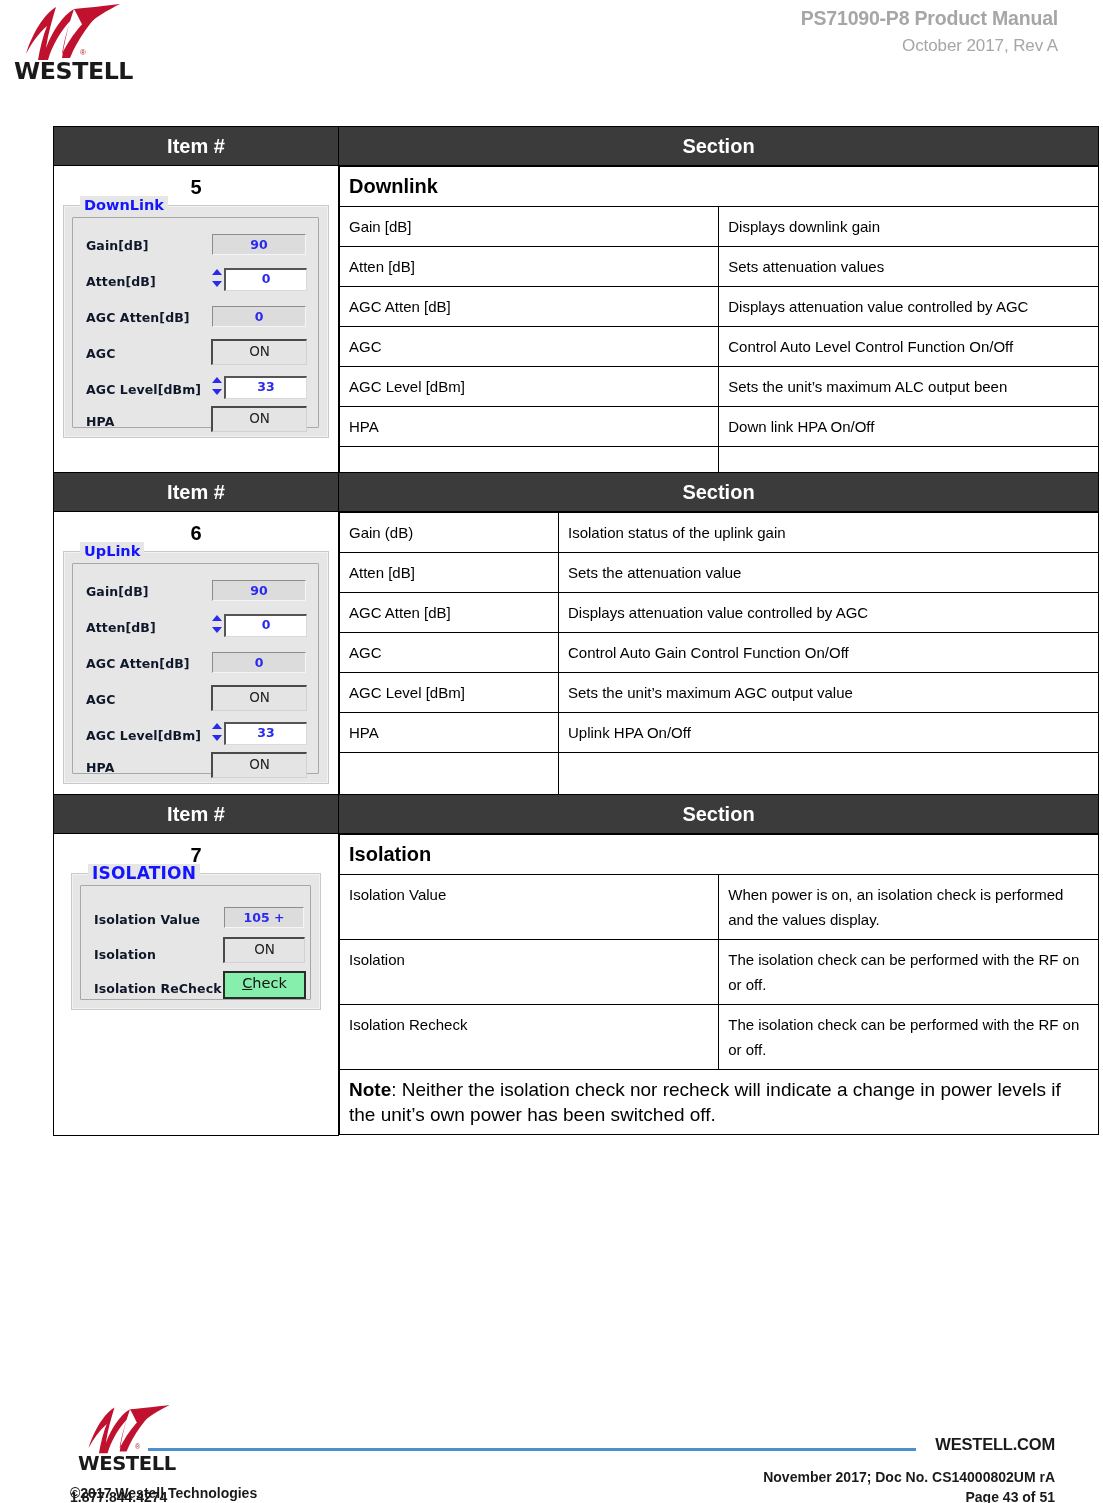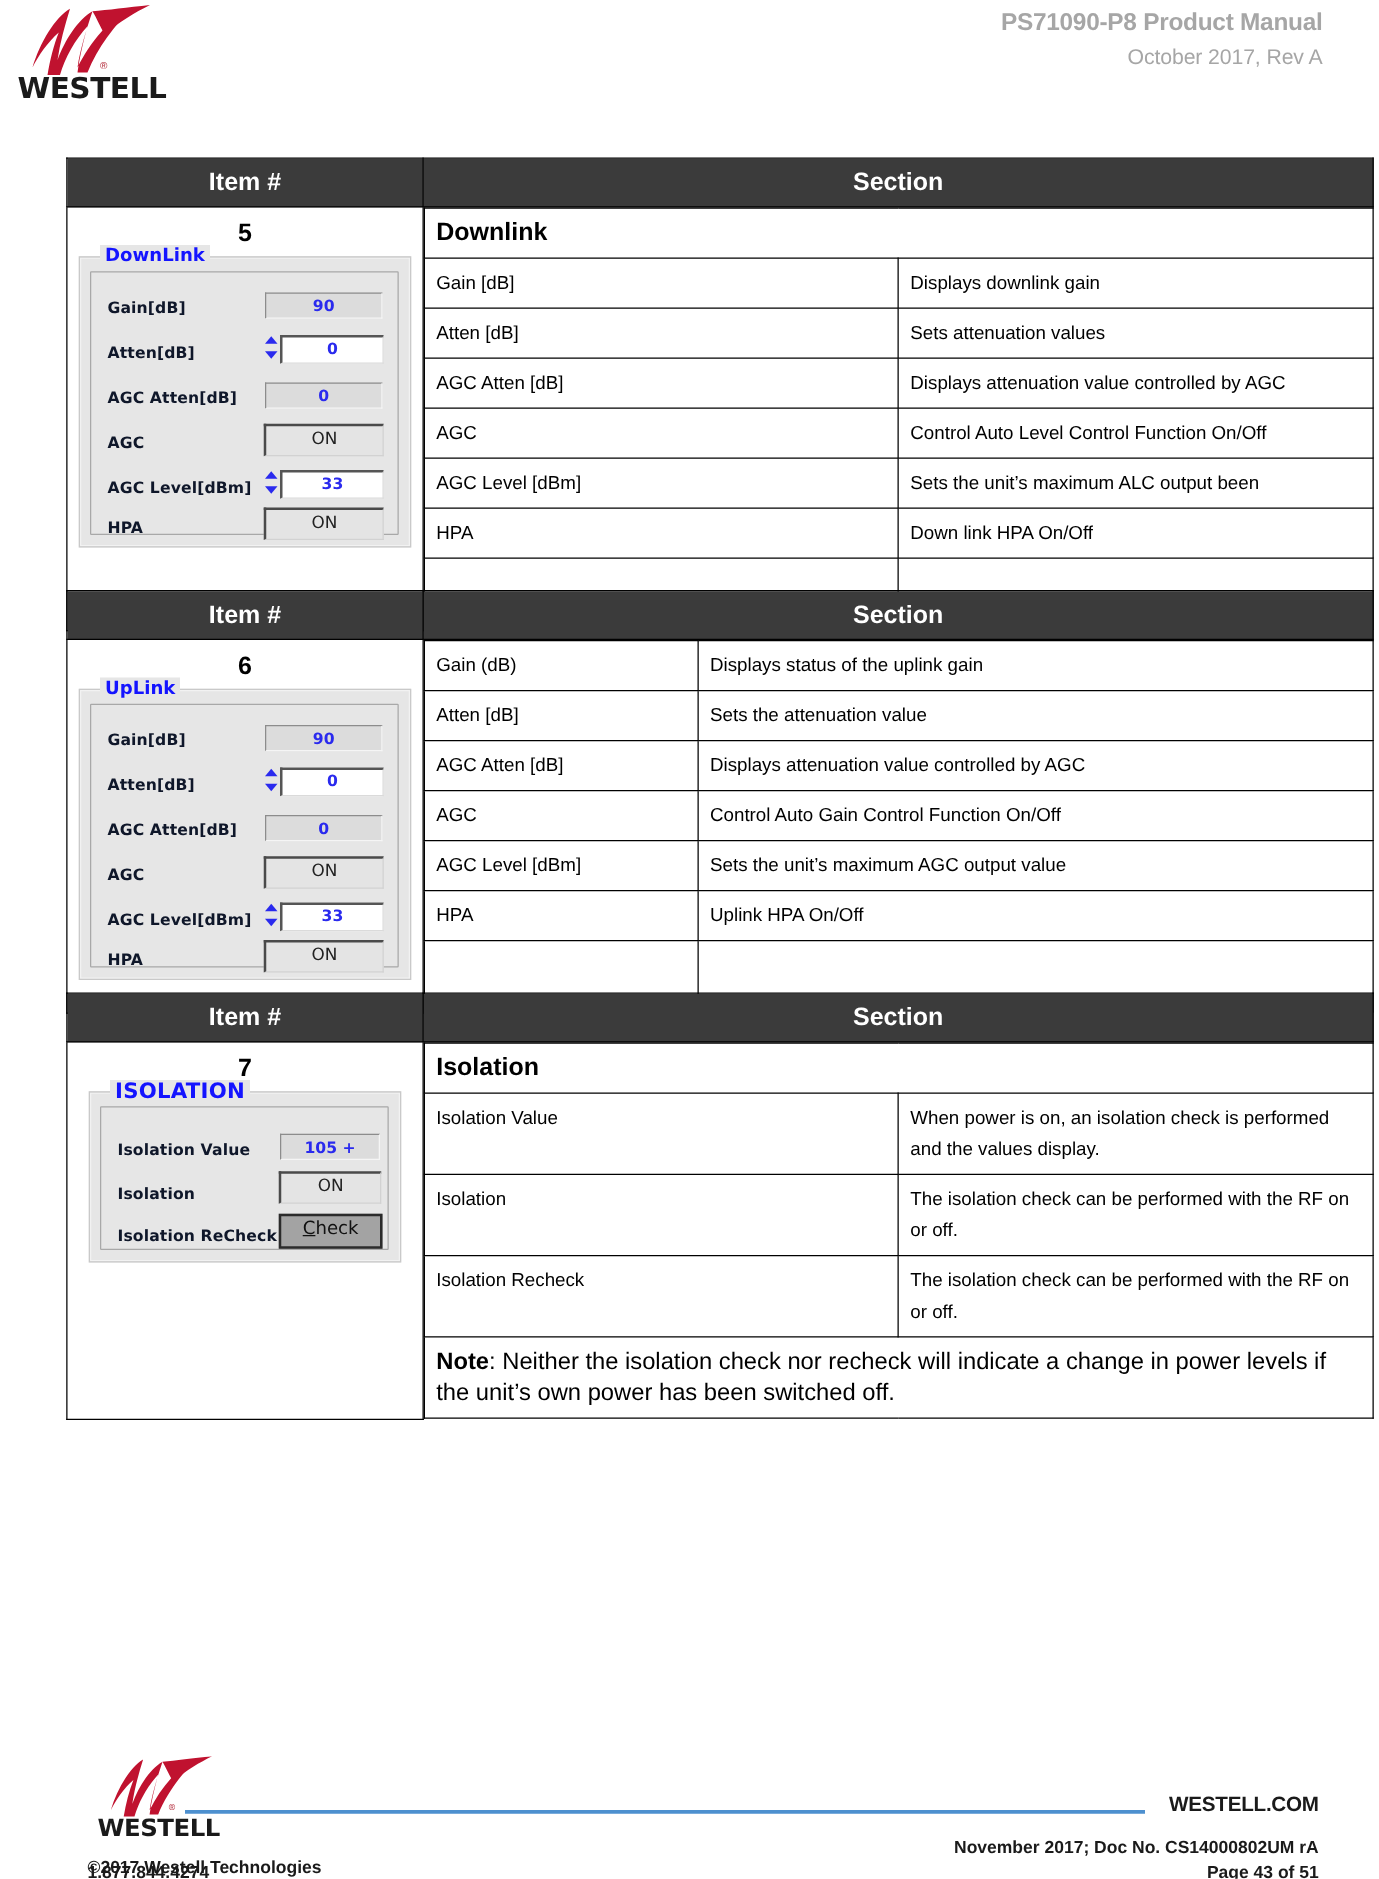--- a/index.html
+++ b/index.html
@@ -223,21 +223,21 @@
     border-top: 2px solid #4a4a4a;
     border-left: 2px solid #4a4a4a;
     color: #222;
     font-size: 13.5px;
     text-align: center;
     line-height: 21px;
     height: 23px;
   }
   .btn-check {
     position: absolute;
-    background: #a3a3a3;
+    background: #86efac;
     border: 2px solid #2b2b2b;
     color: #111;
     font-size: 14.5px;
     text-align: center;
     line-height: 20px;
     height: 24px;
   }
   .btn-check u { text-decoration: underline; }
   
   .spin {
@@ -460,21 +460,21 @@
 
         <div class="lbl" style="left:22px; top:208px;">HPA</div>
         <div class="btn3d" style="left:147px; top:200px; width:93px;">ON</div>
       </div>
     </td>
     <td class="sectcell">
       <table class="inner">
         <tbody>
               <tr>
                 <td class="k">Gain (dB)</td>
-                <td>Displays status of the uplink gain</td>
+                <td>Isolation status of the uplink gain</td>
               </tr>
         <tr>
                 <td class="k">Atten [dB]</td>
                 <td>Sets the attenuation value</td>
               </tr>
         <tr>
                 <td class="k">AGC Atten [dB]</td>
                 <td>Displays attenuation value controlled by AGC</td>
               </tr>
         <tr>

